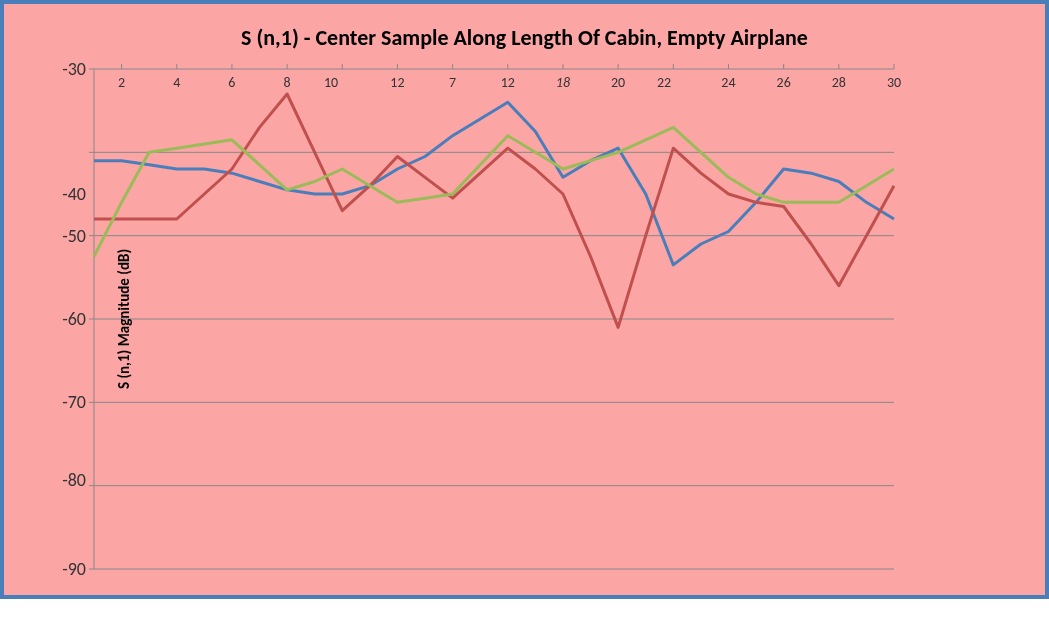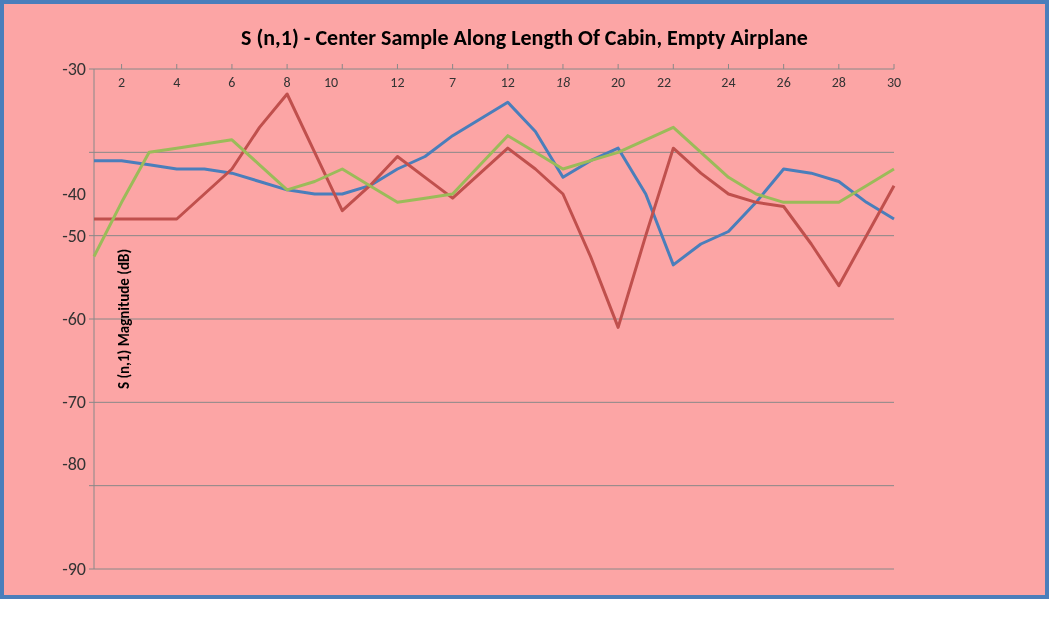--- a/index.html
+++ b/index.html
@@ -122,21 +122,21 @@
         <polyline points="0,91.66666666666666 27.586206896551722,91.66666666666666 55.172413793103445,95.83333333333334 82.75862068965517,100 110.34482758620689,100 137.93103448275863,104.16666666666667 165.51724137931035,112.5 193.10344827586206,120.83333333333333 220.68965517241378,125 248.27586206896552,125 275.86206896551727,116.66666666666667 303.44827586206895,100 331.0344827586207,87.5 358.62068965517244,66.66666666666667 386.2068965517241,50 413.7931034482759,33.333333333333336 441.37931034482756,62.5 468.96551724137925,108.33333333333334 496.55172413793105,91.66666666666666 524.1379310344828,79.16666666666666 551.7241379310345,125 579.3103448275862,195.83333333333334 606.8965517241379,175 634.4827586206897,162.5 662.0689655172414,133.33333333333334 689.655172413793,100 717.2413793103449,104.16666666666667 744.8275862068965,112.5 772.4137931034483,133.33333333333334 800,150" fill="none" stroke="#4a7ebb" stroke-width="3" stroke-linejoin="round"></polyline>
         <polyline points="0,150 27.586206896551722,150 55.172413793103445,150 82.75862068965517,150 110.34482758620689,125 137.93103448275863,100 165.51724137931035,58.333333333333336 193.10344827586206,25 220.68965517241378,83.33333333333333 248.27586206896552,141.66666666666666 275.86206896551727,116.66666666666667 303.44827586206895,87.5 331.0344827586207,108.33333333333334 358.62068965517244,129.16666666666669 386.2068965517241,104.16666666666667 413.7931034482759,79.16666666666666 441.37931034482756,100 468.96551724137925,125 496.55172413793105,187.5 524.1379310344828,258.33333333333337 551.7241379310345,166.66666666666666 579.3103448275862,79.16666666666666 606.8965517241379,104.16666666666667 634.4827586206897,125 662.0689655172414,133.33333333333334 689.655172413793,137.5 717.2413793103449,175 744.8275862068965,216.66666666666669 772.4137931034483,166.66666666666666 800,116.66666666666667" fill="none" stroke="#c0504d" stroke-width="3" stroke-linejoin="round"></polyline>
         <polyline points="0,187.5 27.586206896551722,133.33333333333334 55.172413793103445,83.33333333333333 82.75862068965517,79.16666666666666 110.34482758620689,75 137.93103448275863,70.83333333333333 165.51724137931035,95.83333333333334 193.10344827586206,120.83333333333333 220.68965517241378,112.5 248.27586206896552,100 275.86206896551727,116.66666666666667 303.44827586206895,133.33333333333334 331.0344827586207,129.16666666666669 358.62068965517244,125 386.2068965517241,95.83333333333334 413.7931034482759,66.66666666666667 441.37931034482756,83.33333333333333 468.96551724137925,100 496.55172413793105,91.66666666666666 524.1379310344828,83.33333333333333 551.7241379310345,70.83333333333333 579.3103448275862,58.333333333333336 606.8965517241379,83.33333333333333 634.4827586206897,108.33333333333334 662.0689655172414,125 689.655172413793,133.33333333333334 717.2413793103449,133.33333333333334 744.8275862068965,133.33333333333334 772.4137931034483,116.66666666666667 800,100" fill="none" stroke="#9bbb59" stroke-width="3" stroke-linejoin="round"></polyline>
       </svg>
     <div id="yticks">
         <div class="ytick" style="top: 0px;">-30</div>
         <div class="ytick" style="top: 83.3333px; margin-top: 42px;">-40</div>
         <div class="ytick" style="top: 166.667px;">-50</div>
         <div class="ytick" style="top: 250px;">-60</div>
         <div class="ytick" style="top: 333.333px;">-70</div>
-        <div class="ytick" style="top: 395px;">-80</div>
+        <div class="ytick" style="top: 411px;">-80</div>
         <div class="ytick" style="top: 500px; text-align: center;">-90</div>
       </div>
     <div id="xticks">
         <div class="xtick" style="left: 27.5862px;">2</div>
         <div class="xtick" style="left: 82.7586px;">4</div>
         <div class="xtick" style="left: 137.931px;">6</div>
         <div class="xtick" style="left: 193.103px;">8</div>
         <div class="xtick" style="left: 237px;">10</div>
         <div class="xtick" style="left: 303.448px;">12</div>
         <div class="xtick" style="left: 358.621px;">7</div>

